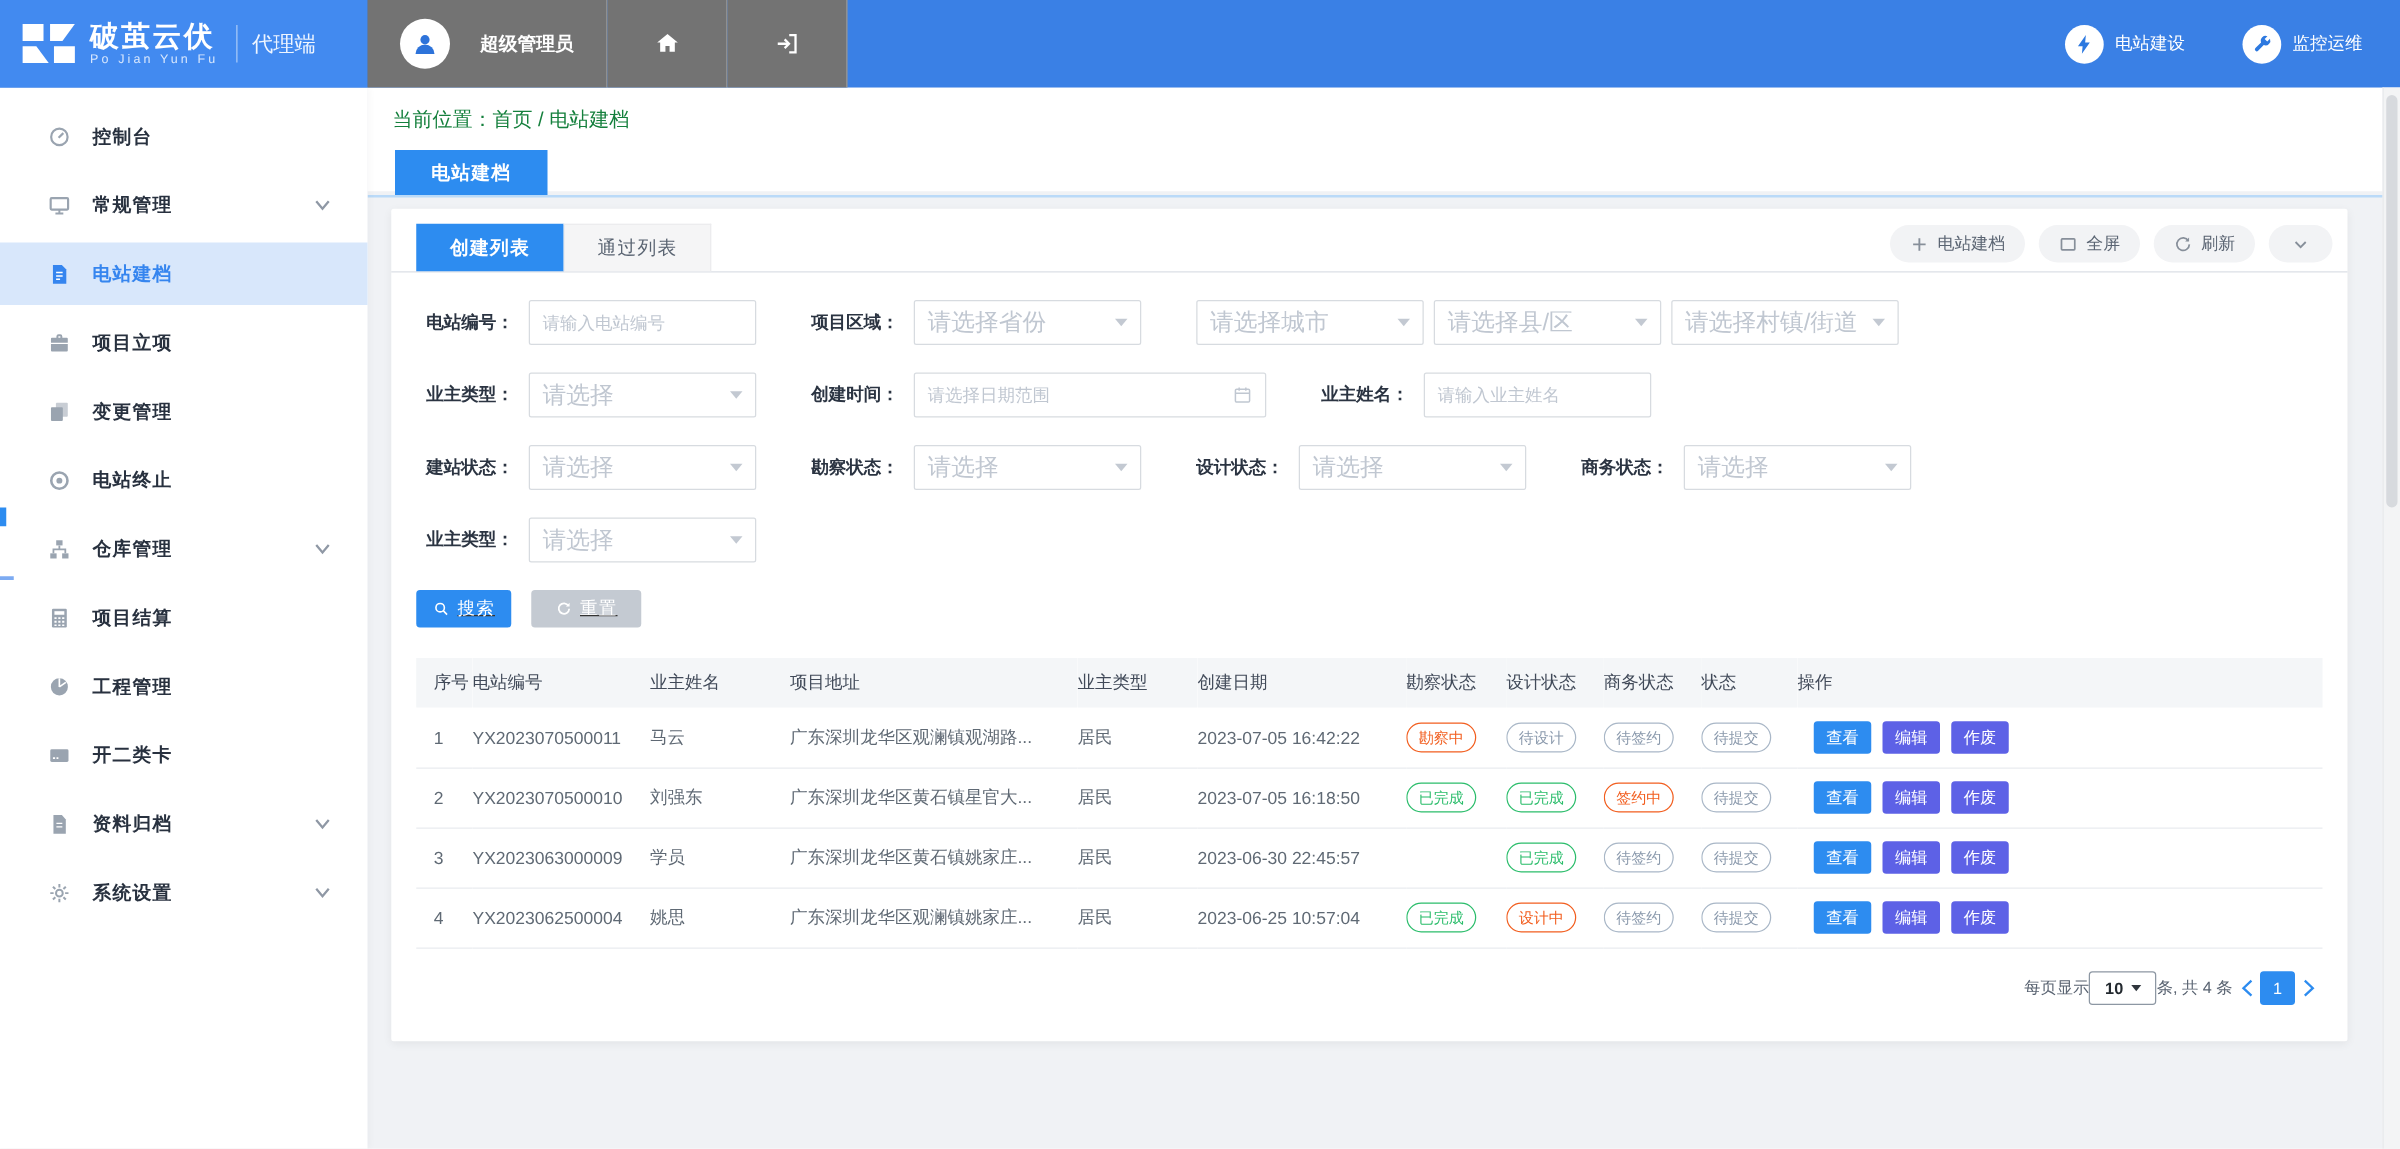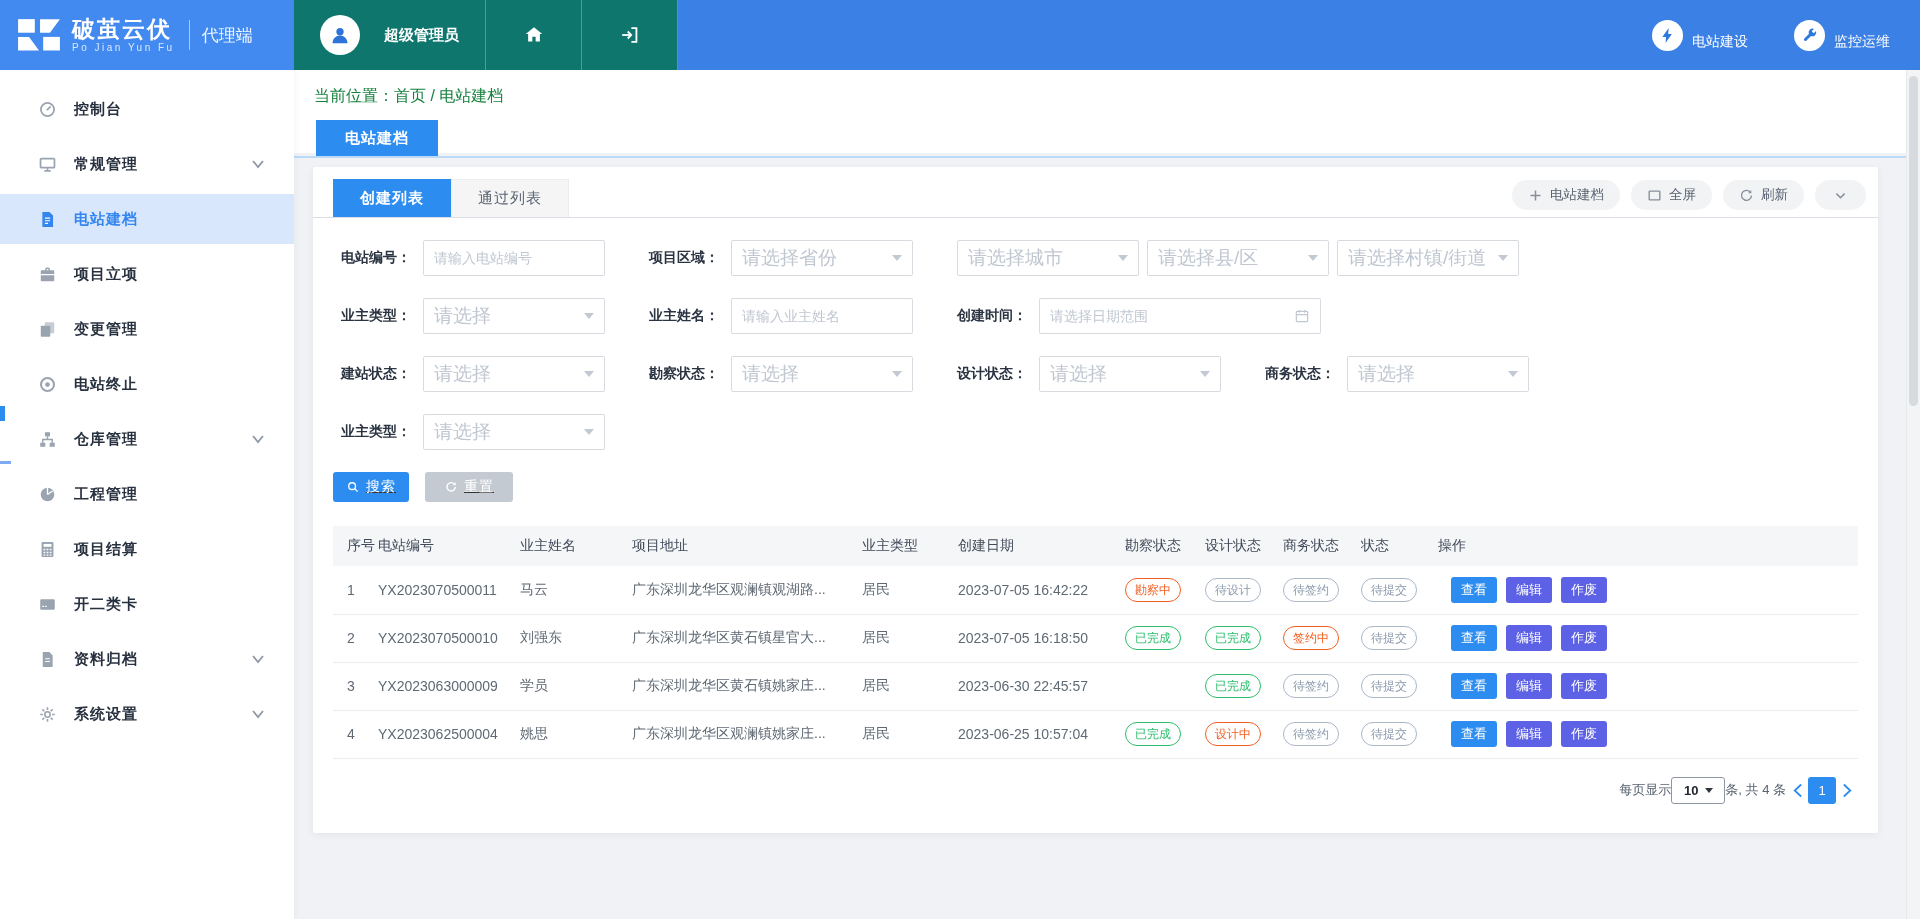--- a/index.html
+++ b/index.html
@@ -8,28 +8,28 @@
 
   
   .hdr { position:absolute; top:0; left:0; width:1920px; height:70px; background:#3a80e5; display:flex; align-items:stretch; z-index:10; }
   .hdr-left { width:294px; background:#428af0; display:flex; align-items:center; padding-left:16px; flex:0 0 auto; }
   .logo-mark { width:46px; height:38px; margin-right:10px; flex:0 0 auto; }
   .brand-txt { line-height:1.05; }
   .brand-title { color:#fff; font-size:23px; font-weight:700; letter-spacing:2px; }
   .brand-sub { color:#d8e7fd; font-size:10px; letter-spacing:2.5px; margin-top:2px; }
   .brand-div { width:1px; height:30px; background:rgba(255,255,255,.55); margin:0 12px 0 14px; }
   .brand-edition { color:#eef5ff; font-size:17px; }
-  .hdr-seg { background:#0f766e; display:flex; align-items:center; justify-content:center; border-right:1px solid rgba(255,255,255,.28); }
+  .hdr-seg { background:#737373; display:flex; align-items:center; justify-content:center; border-right:1px solid rgba(255,255,255,.28); }
   .seg-user { padding:0 26px; gap:12px; }
   .seg-icon-btn { width:96px; }
   .avatar { width:40px; height:40px; border-radius:50%; background:#fff; display:flex; align-items:center; justify-content:center; }
   .avatar svg { width:26px; height:26px; }
   .user-name { color:#fff; font-size:15px; font-weight:600; margin-left:12px; }
   .hdr-right { margin-left:auto; display:flex; align-items:center; gap:46px; padding-right:30px; }
-  .hdr-link { display:flex; align-items:flex-end; gap:9px; cursor:pointer; }
+  .hdr-link { display:flex; align-items:center; gap:9px; cursor:pointer; }
   .hdr-circle { width:31px; height:31px; border-radius:50%; background:#fff; display:flex; align-items:center; justify-content:center; }
   .hdr-circle svg { width:19px; height:19px; }
   .hdr-link-label { color:#fff; font-size:14px; }
 
   
   .sidebar { position:absolute; top:70px; left:0; width:294px; bottom:0; background:#fff; padding-top:14px; box-shadow:2px 0 6px rgba(0,21,41,.04); z-index:5; }
   .side-item { height:50px; margin-bottom:5px; display:flex; align-items:center; padding-left:38px; position:relative; cursor:pointer; color:#28313f; }
   .side-item .s-icon { width:19px; height:19px; color:#9aa4b0; margin-right:17px; flex:0 0 auto; }
   .side-item .s-icon svg { width:100%; height:100%; display:block; }
   .side-item .s-label { font-size:15px; font-weight:600; letter-spacing:1px; }
@@ -242,35 +242,35 @@
         <span class="s-label">仓库管理</span>
         <span class="side-chev">
           <svg viewBox="0 0 12 10">
             <path d="M1 2l5 6 5-6" fill="none" stroke="currentColor" stroke-width="1.8"></path>
           </svg>
         </span>
       </div>
       <div class="side-item">
         <span class="s-icon">
           <svg viewBox="0 0 24 24">
-            <circle cx="12" cy="12" r="8.6" fill="currentColor"></circle>
-            <path d="M12 12V3.2M12 12l6.5-4.5" stroke="#fff" stroke-width="1.7"></path>
-          </svg>
-        </span>
-        <span class="s-label">工程管理</span>
-      </div>
-      <div class="side-item">
-        <span class="s-icon">
-          <svg viewBox="0 0 24 24">
             <rect x="4.5" y="2.5" width="15" height="19" rx="1.2" fill="currentColor"></rect>
             <rect x="7" y="5" width="10" height="3.6" fill="#fff"></rect>
             <path fill="#fff" d="M7 11h2.2v2H7zM10.9 11h2.2v2h-2.2zM14.8 11h2.2v2h-2.2zM7 14.7h2.2v2H7zM10.9 14.7h2.2v2h-2.2zM14.8 14.7h2.2v2h-2.2zM7 18.4h2.2v1.6H7zM10.9 18.4h2.2v1.6h-2.2zM14.8 18.4h2.2v1.6h-2.2z"></path>
           </svg>
         </span>
         <span class="s-label">项目结算</span>
+      </div>
+      <div class="side-item">
+        <span class="s-icon">
+          <svg viewBox="0 0 24 24">
+            <circle cx="12" cy="12" r="8.6" fill="currentColor"></circle>
+            <path d="M12 12V3.2M12 12l6.5-4.5" stroke="#fff" stroke-width="1.7"></path>
+          </svg>
+        </span>
+        <span class="s-label">工程管理</span>
       </div>
       <div class="side-item">
         <span class="s-icon">
           <svg viewBox="0 0 24 24">
             <rect x="2.8" y="5.5" width="18.4" height="13" rx="1.5" fill="currentColor"></rect>
             <path d="M5.5 14.5h5.5" stroke="#fff" stroke-width="1.6" stroke-dasharray="2.2 1.4"></path>
           </svg>
         </span>
         <span class="s-label">开二类卡</span>
       </div>
@@ -374,38 +374,38 @@
             <span class="ph">请选择村镇/街道</span>
             <span class="sel-arrow"></span>
           </div>
         </div>
         <div class="f-row">
           <div class="f-cell">
             <div class="f-label">业主类型：</div>
             <div class="ctrl">
               <span class="ph">请选择</span>
               <span class="sel-arrow"></span>
-            </div>
-          </div>
-          <div class="f-cell">
-            <div class="f-label">业主姓名：</div>
-            <div class="ctrl">
-              <input placeholder="请输入业主姓名" style="">
             </div>
           </div>
           <div class="f-cell">
             <div class="f-label">创建时间：</div>
             <div class="ctrl wide">
               <input placeholder="请选择日期范围" style="">
               <span class="cal-icon">
                 <svg viewBox="0 0 24 24">
                   <rect x="3.5" y="5" width="17" height="15.5" rx="1.5" fill="none" stroke="currentColor" stroke-width="1.8"></rect>
                   <path d="M8 3v4M16 3v4M3.5 10h17" stroke="currentColor" stroke-width="1.8"></path>
                 </svg>
               </span>
+            </div>
+          </div>
+          <div class="f-cell">
+            <div class="f-label">业主姓名：</div>
+            <div class="ctrl">
+              <input placeholder="请输入业主姓名" style="">
             </div>
           </div>
         </div>
         <div class="f-row">
           <div class="f-cell">
             <div class="f-label">建站状态：</div>
             <div class="ctrl">
               <span class="ph">请选择</span>
               <span class="sel-arrow"></span>
             </div>

